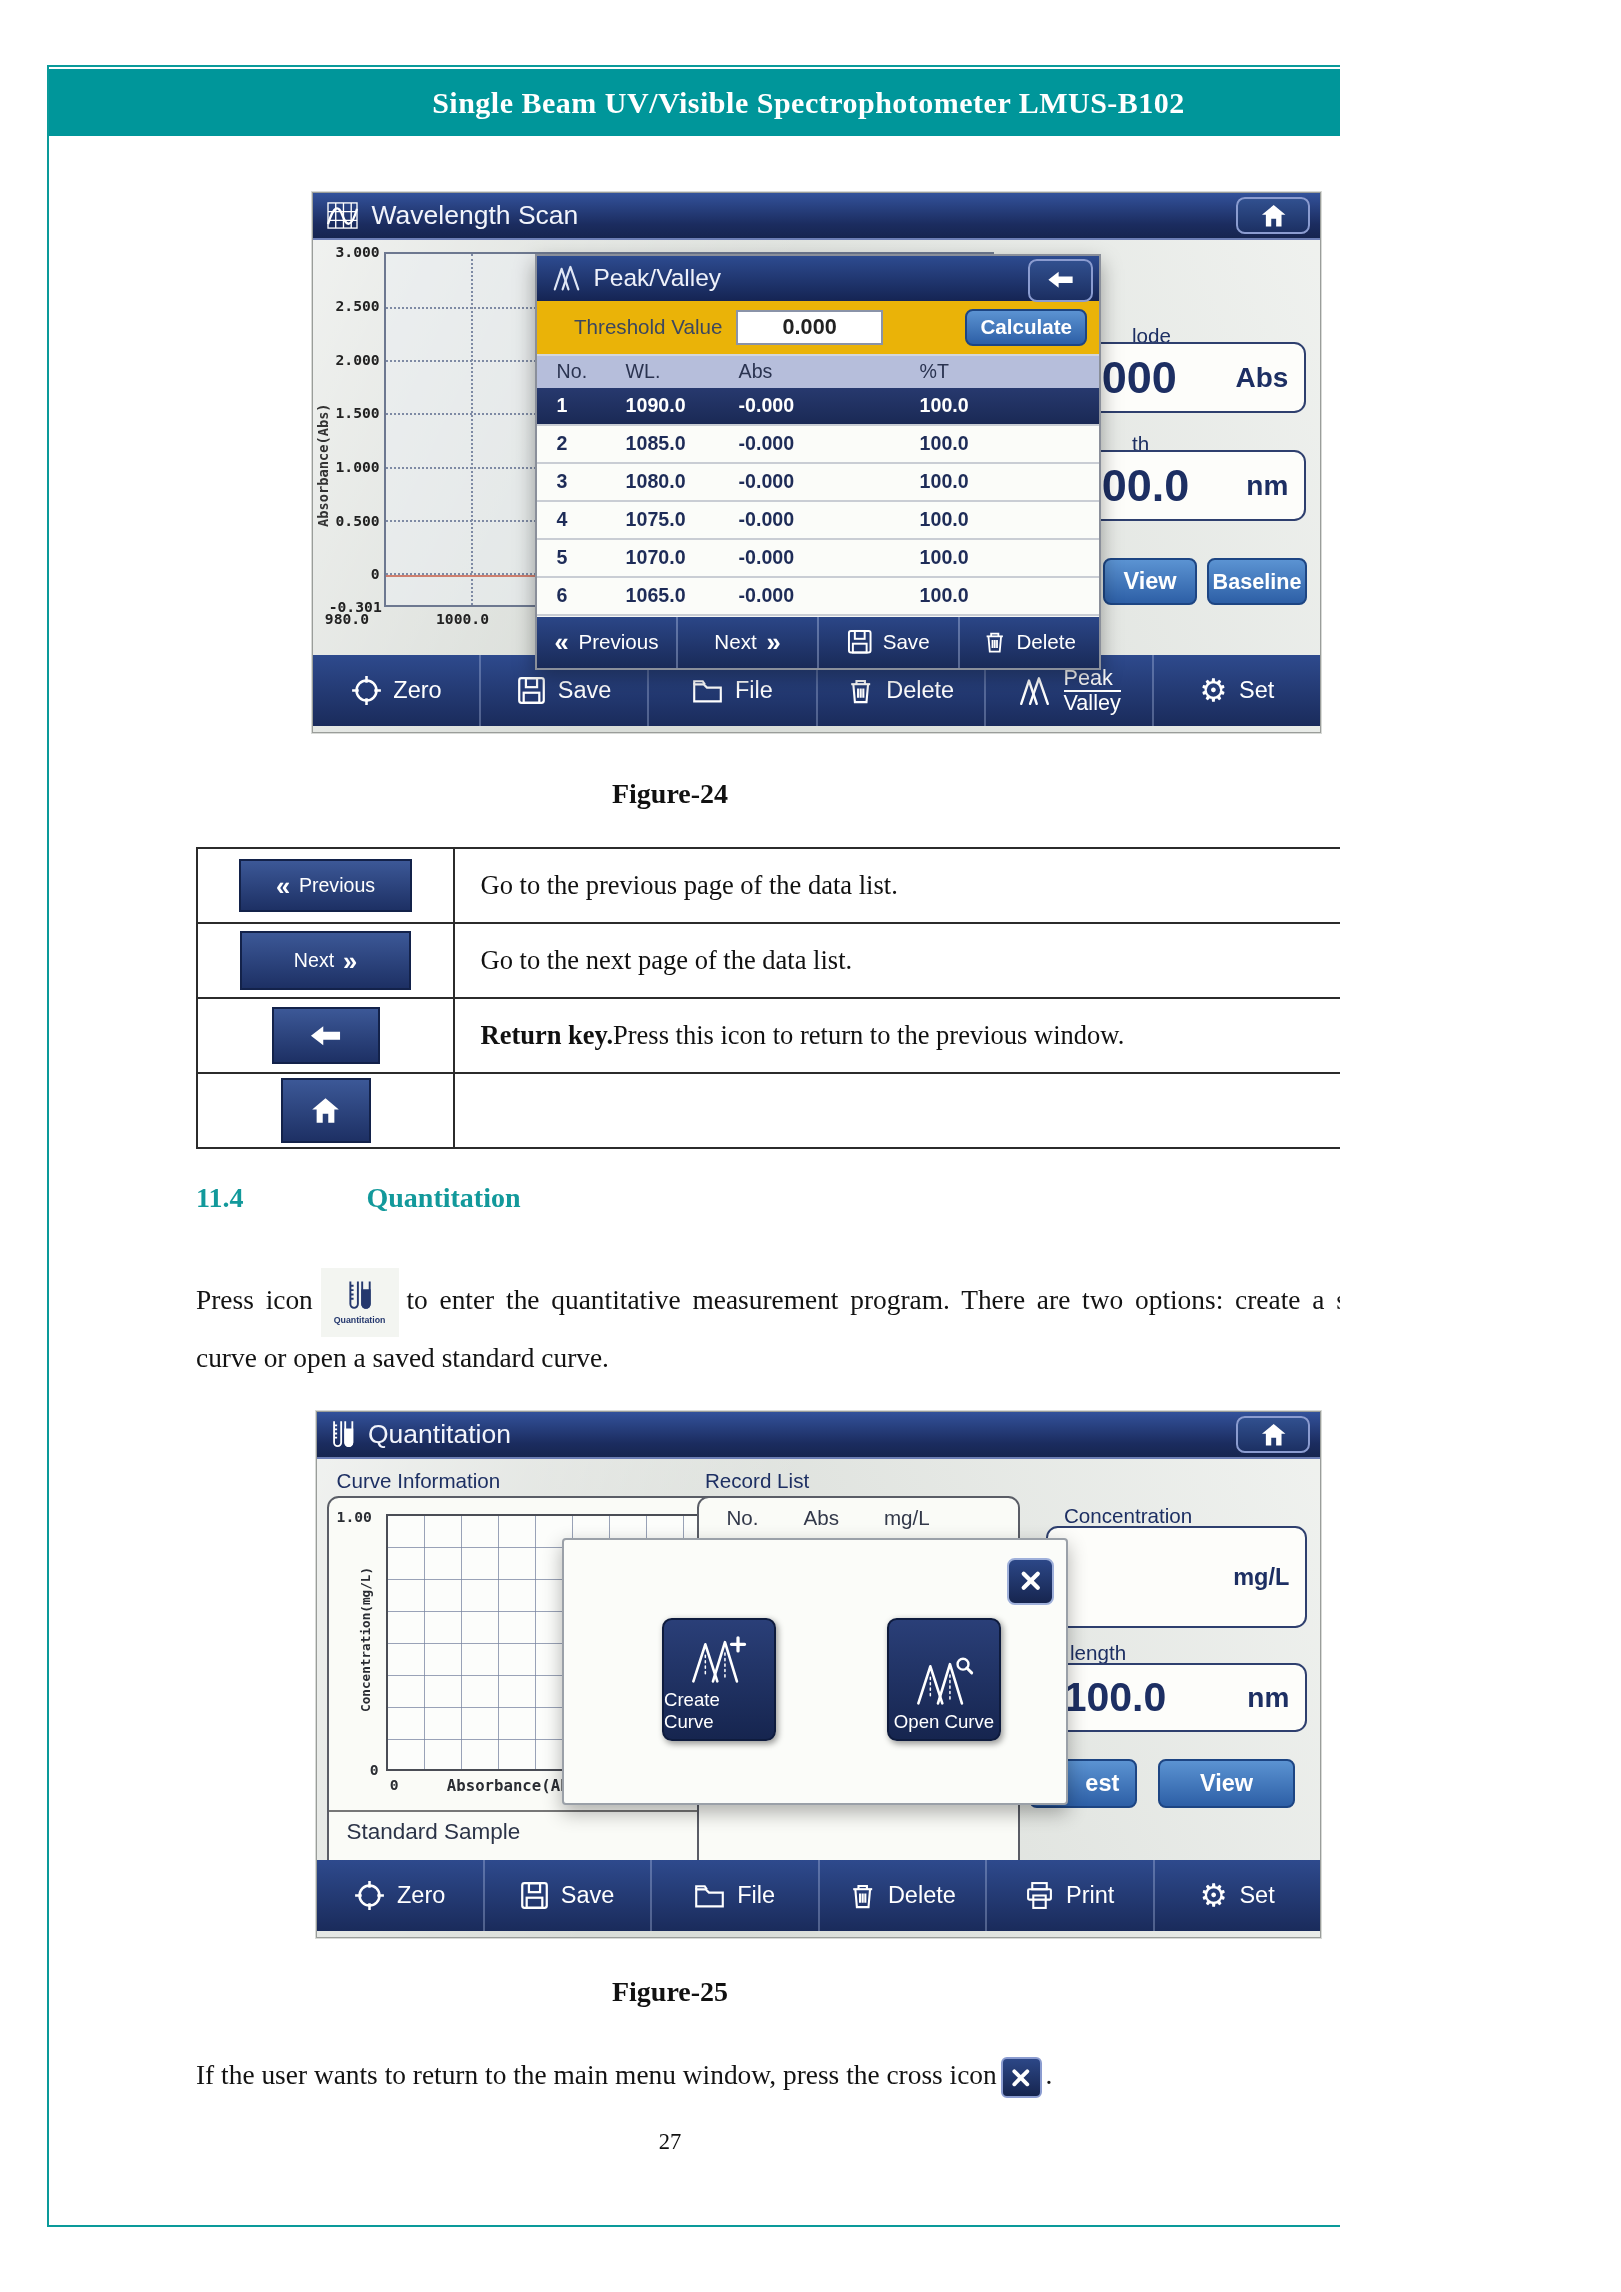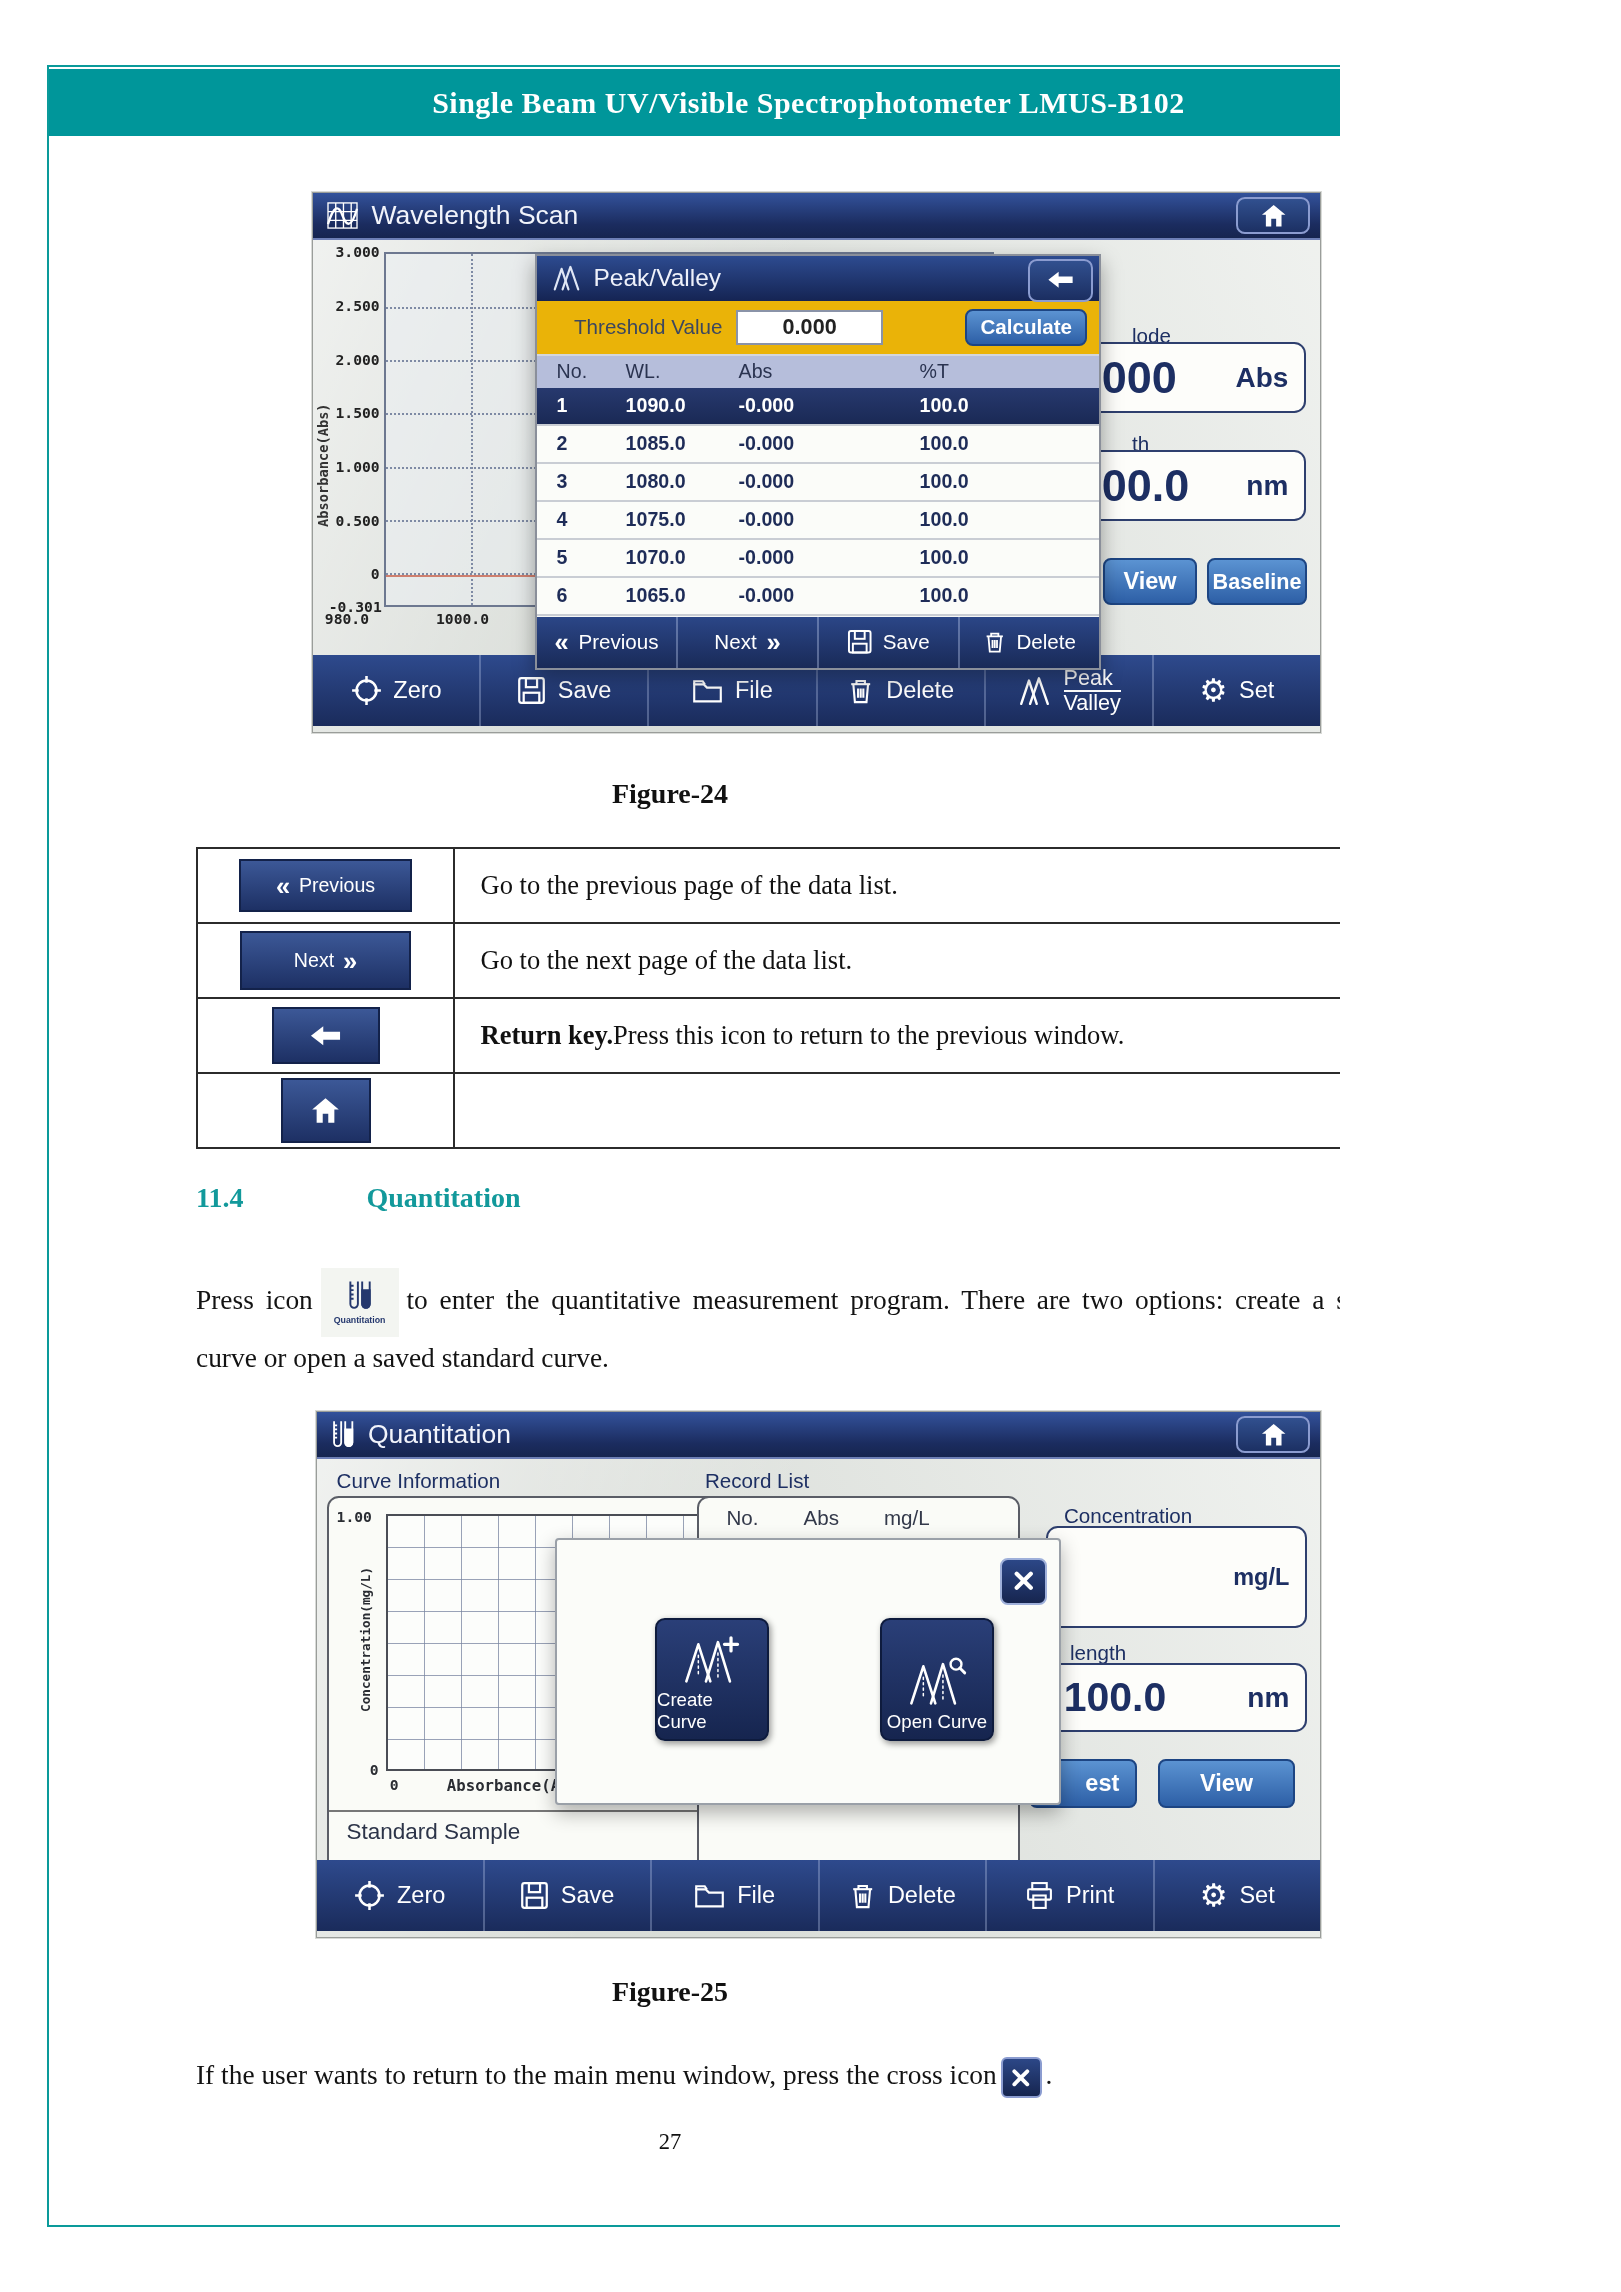--- a/index.html
+++ b/index.html
@@ -73,21 +73,21 @@
   .shot2{left:316px;top:1411px;width:1003px;height:525px;}
   .panel{background:#fafbf7;border:2px solid #5a5d66;border-radius:11.8px;box-sizing:border-box;}
   .curve-panel{left:9.8px;top:37px;width:416px;height:384px;}
   .plot2{position:absolute;left:57px;top:15.7px;width:333px;height:257px;border:2px solid #4a4d55;box-sizing:border-box;background:
     repeating-linear-gradient(to right,transparent 0 36px,rgba(120,132,160,.75) 36px 37px),
     repeating-linear-gradient(to bottom,transparent 0 31px,rgba(120,132,160,.75) 31px 32px),#fcfdfb;}
   .mono{font-family:"DejaVu Sans Mono",monospace;font-weight:bold;color:#2a2d33;}
   .ylab2{position:absolute;left:29px;top:29px;height:225px;writing-mode:vertical-rl;transform:rotate(180deg);font-size:12.7px;text-align:center;}
   .record-panel{left:380px;top:37px;width:323px;height:384px;}
   .rec-head{position:absolute;left:0;top:7.8px;right:0;display:flex;gap:45px;padding-left:27.4px;font-family:"Liberation Sans",sans-serif;font-size:20.6px;color:#33394a;}
-  .dlg2{left:238px;top:79px;width:506px;height:267px;background:#fbfcf9;border:2px solid #9aa0a8;border-radius:3.9px;box-shadow:0 7.8px 19.6px rgba(0,0,0,.3);z-index:6;box-sizing:border-box;}
+  .dlg2{left:245px;top:79px;width:506px;height:267px;background:#fbfcf9;border:2px solid #9aa0a8;border-radius:3.9px;box-shadow:0 7.8px 19.6px rgba(0,0,0,.3);z-index:6;box-sizing:border-box;}
   .close-btn{position:absolute;right:11.8px;top:17.6px;width:47px;height:47px;background:linear-gradient(#2c4787,#16254f);border:2.9px solid #9fb0da;border-radius:7.8px;display:flex;align-items:center;justify-content:center;box-sizing:border-box;}
   .tile{position:absolute;width:114px;height:123px;background:linear-gradient(#2a3f78,#16254f);border:2px solid #0e1b3d;border-radius:9.8px;display:flex;flex-direction:column;align-items:center;justify-content:flex-end;padding-bottom:5.9px;gap:3.9px;box-sizing:border-box;box-shadow:2px 2.9px 5.9px rgba(0,0,0,.4);}
   .tile .tl{color:#fff;font-family:"Liberation Sans",sans-serif;font-size:18.6px;}
   .pgnum{left:0;right:0;text-align:center;font-size:22.5px;color:#111;}
 </style>
 </head>
 <body>
 
 <div class="page">
   <div class="abs teal-border"></div>

